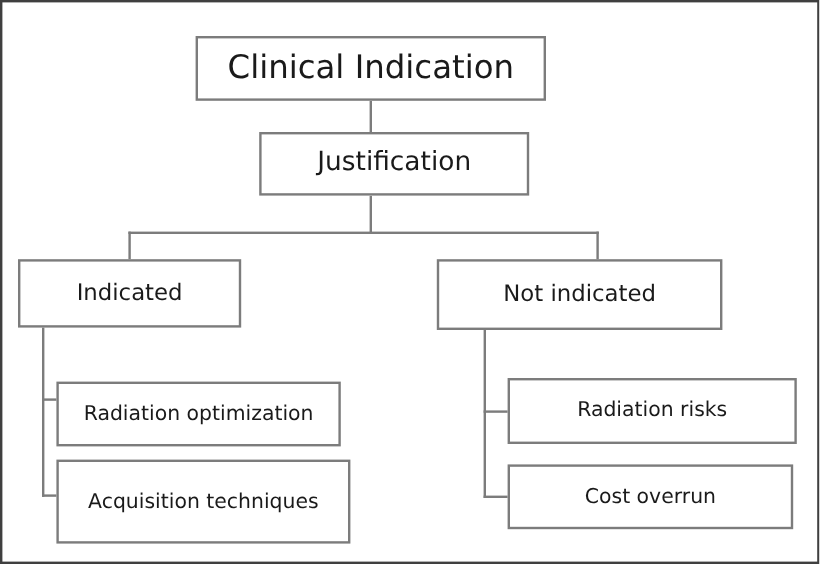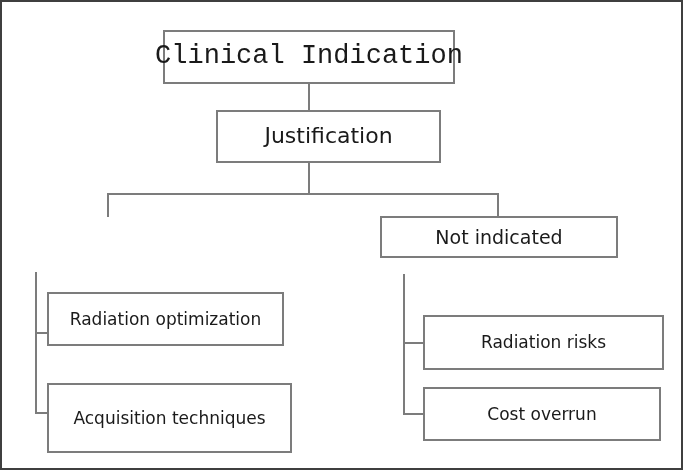--- a/index.html
+++ b/index.html
@@ -35,21 +35,21 @@
     box-sizing: border-box;
     background: #ffffff;
     border: 2px solid #7c7c7c;
     display: flex;
     align-items: center;
     justify-content: center;
     color: #1a1a1a;
     line-height: 1.1;
     white-space: nowrap;
   }
-  .node.level-1 { font-size: 27px; font-family: Liberation Mono, monospace; }
+  .node.level-1 { font-size: 27px; }
   .node.level-2 { font-size: 22px; }
   .node.level-3 { font-size: 19px; }
   .node.level-4 { font-size: 17px; }
 
   
   .conn {
     position: absolute;
     background: #7c7c7c;
   }
   .conn.v { width: 2px; }
@@ -76,26 +76,29 @@
   <div class="conn h" style="left:403px; top:413px; width:21px;"></div>
 
   <div class="node level-1" style="left:163px; top:30px; width:292px; height:54px;">
     <span>Clinical Indication</span>
   </div>
 
   <div class="node level-2" style="left:216px; top:110px; width:225px; height:53px;">
     <span>Justification</span>
   </div>
 
+  <div class="node level-3" style="left:15px; top:216px; width:186px; height:57px;">
+    <span>Indicated</span>
+  </div>
 
-  <div class="node level-3" style="left:380px; top:216px; width:238px; height:42px;">
+  <div class="node level-3" style="left:364px; top:216px; width:238px; height:59px;">
     <span>Not indicated</span>
   </div>
 
-  <div class="node level-4" style="left:47px; top:292px; width:237px; height:54px;">
+  <div class="node level-4" style="left:47px; top:318px; width:237px; height:54px;">
     <span>Radiation optimization</span>
   </div>
 
   <div class="node level-4" style="left:47px; top:383px; width:245px; height:70px;">
     <span>Acquisition techniques</span>
   </div>
 
   <div class="node level-4" style="left:423px; top:315px; width:241px; height:55px;">
     <span>Radiation risks</span>
   </div>

